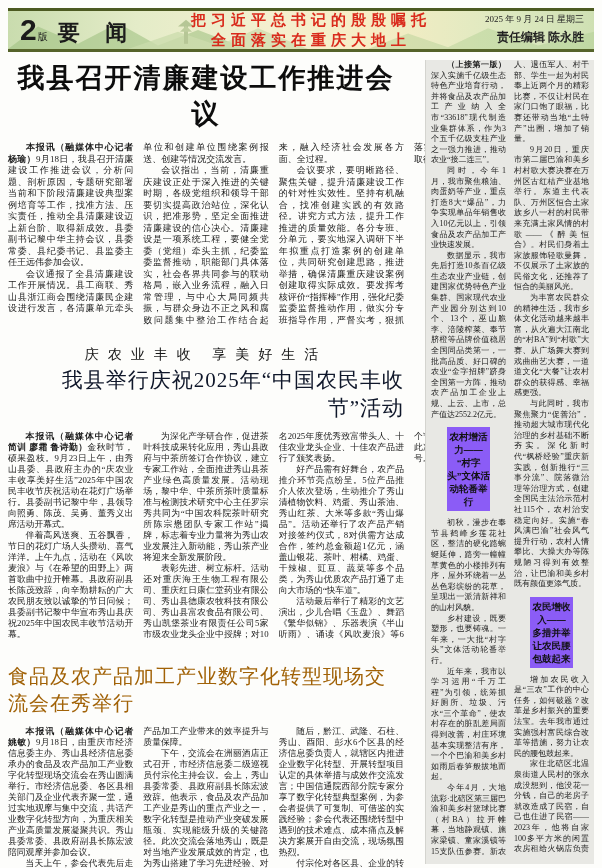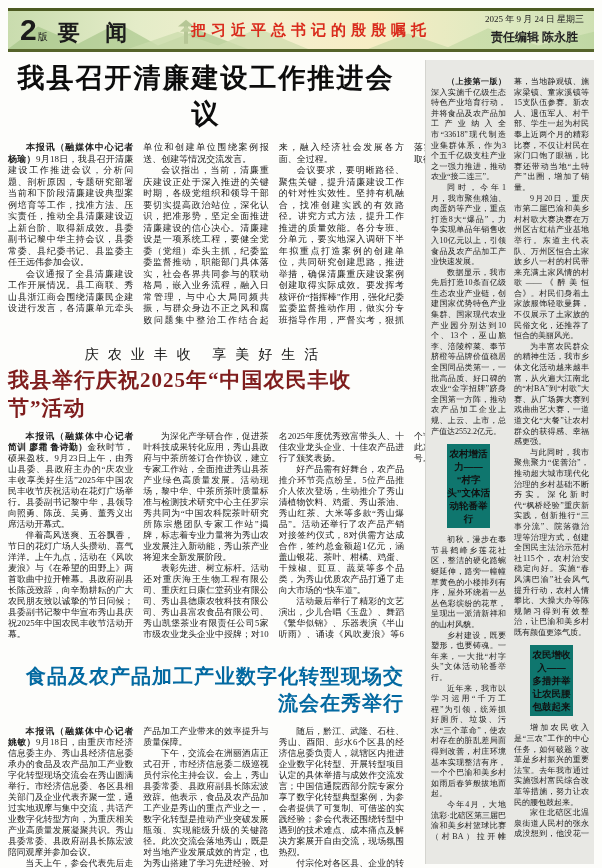--- a/index.html
+++ b/index.html
@@ -10,46 +10,46 @@
           border-top:3px solid #4c5a21;border-bottom:3px solid #55632a;
           background:linear-gradient(90deg,#c9dcae 0%,#e4ecc8 22%,#f4efcf 45%,#f7edc4 62%,#dde9c0 85%,#cfe0b3 100%);
           display:flex;align-items:center;box-sizing:border-box;}
   .banner svg.art{position:absolute;left:0;top:0;width:100%;height:100%;opacity:.55;}
   .banner-left{position:relative;display:flex;align-items:baseline;padding-left:12px;white-space:nowrap;}
   .pg-num{font-size:30px;font-weight:bold;font-family:"Liberation Sans",sans-serif;}
   .pg-label{font-size:10px;margin-left:1px;}
   .section-title{font-size:22px;font-weight:bold;letter-spacing:10px;margin-left:10px;}
   .banner-slogan{position:relative;flex:1;text-align:center;color:#d92b1c;font-weight:bold;
                  font-family:"Liberation Sans",sans-serif;font-size:15px;line-height:1.35;letter-spacing:5px;}
-  .banner-meta{position:relative;text-align:center;padding-right:10px;font-size:9px;line-height:1.7;color:#222;white-space:nowrap;}
+  .banner-meta{position:relative;text-align:right;padding-right:10px;font-size:9px;line-height:1.7;color:#222;white-space:nowrap;}
   .banner-meta .editor{font-size:12px;font-weight:bold;}
   
   .main{position:absolute;top:60px;left:8px;right:8px;bottom:4px;display:flex;gap:21px;}
   .left-col{width:396px;flex:none;}
   
   .headline1{margin:0 0 10px 0;text-align:center;font-size:27px;font-weight:900;letter-spacing:2px;color:#0d0d0d;}
   .kicker{margin:12px 0 2px 0;text-align:center;font-size:14px;letter-spacing:9px;color:#161616;}
-  .headline2{margin:2px 0 9px 0;text-align:left;font-size:21px;font-weight:700;letter-spacing:1px;color:#7f1d1d;}
-  .headline3{margin:14px 0 9px 0;text-align:right;font-size:20px;font-weight:700;letter-spacing:1px;color:#0369a1;}
+  .headline2{margin:2px 0 9px 0;text-align:right;font-size:21px;font-weight:400;letter-spacing:1px;color:#0f172a;}
+  .headline3{margin:14px 0 9px 0;text-align:left;font-size:20px;font-weight:400;letter-spacing:1px;color:#a16207;}
   .body{column-gap:10px;column-fill:auto;text-align:justify;font-size:9px;line-height:11.5px;margin-top:8px;}
   .cols3{column-count:3;}
   .b1{height:192px;}
   .b2{height:218px;font-size:8.8px;line-height:11px;}
   .b3{height:234px;font-size:8.8px;line-height:11px;}
   .body p{margin:0;text-indent:2em;}
   .body p b{font-weight:bold;}
   
-  .right-panel{flex:1;background:#e8e8e4;box-sizing:border-box;padding:17px 5px;border-left:1px solid #d4d4cf;}
+  .right-panel{flex:1;background:#e8e8e4;box-sizing:border-box;padding:0 5px;border-left:1px solid #d4d4cf;}
   .cont-body{column-count:2;column-gap:8px;column-fill:auto;height:100%;overflow:hidden;
              text-align:justify;font-size:8px;line-height:10.6px;color:#222;}
   .cont-body p{margin:0;text-indent:2em;}
   .cont-body p b{font-weight:bold;}
   .subhead{break-inside:avoid;margin:7px 16px;text-align:center;font-weight:bold;
            font-family:"Liberation Sans",sans-serif;font-size:9.5px;line-height:13px;color:#111;
-           background:#0f766e;padding:3px 0;}
+           background:#8b5cf6;padding:3px 0;}
 </style>
 </head>
 <body>
 
 <div class="page">
 
   <header class="banner">
     <svg class="art" viewBox="0 0 586 44" preserveAspectRatio="none">
       <path d="M0,44 L30,18 L70,38 L110,14 L150,40 L190,22 L240,44 Z" fill="#9cbf7e"></path>
       <path d="M120,44 L170,24 L210,40 L250,20 L300,44 Z" fill="#b5d096" opacity=".8"></path>
@@ -58,20 +58,21 @@
       <path d="M170,18 L186,18 L178,10 Z" fill="#8da86c"></path>
       <path d="M172,24 L184,24 L178,17 Z" fill="#9cb47a"></path>
     </svg>
     <div class="banner-left">
       <span class="pg-num">2</span>
       <span class="pg-label">版</span>
       <span class="section-title">要 闻</span>
     </div>
     <div class="banner-slogan">
       <div>把习近平总书记的殷殷嘱托</div>
+      <div>全面落实在重庆大地上</div>
     </div>
     <div class="banner-meta">
       <div>2025 年 9 月 24 日 星期三</div>
       <div class="editor">责任编辑 陈永胜</div>
     </div>
   </header>
 
   <div class="main">
 
     <section class="left-col">

